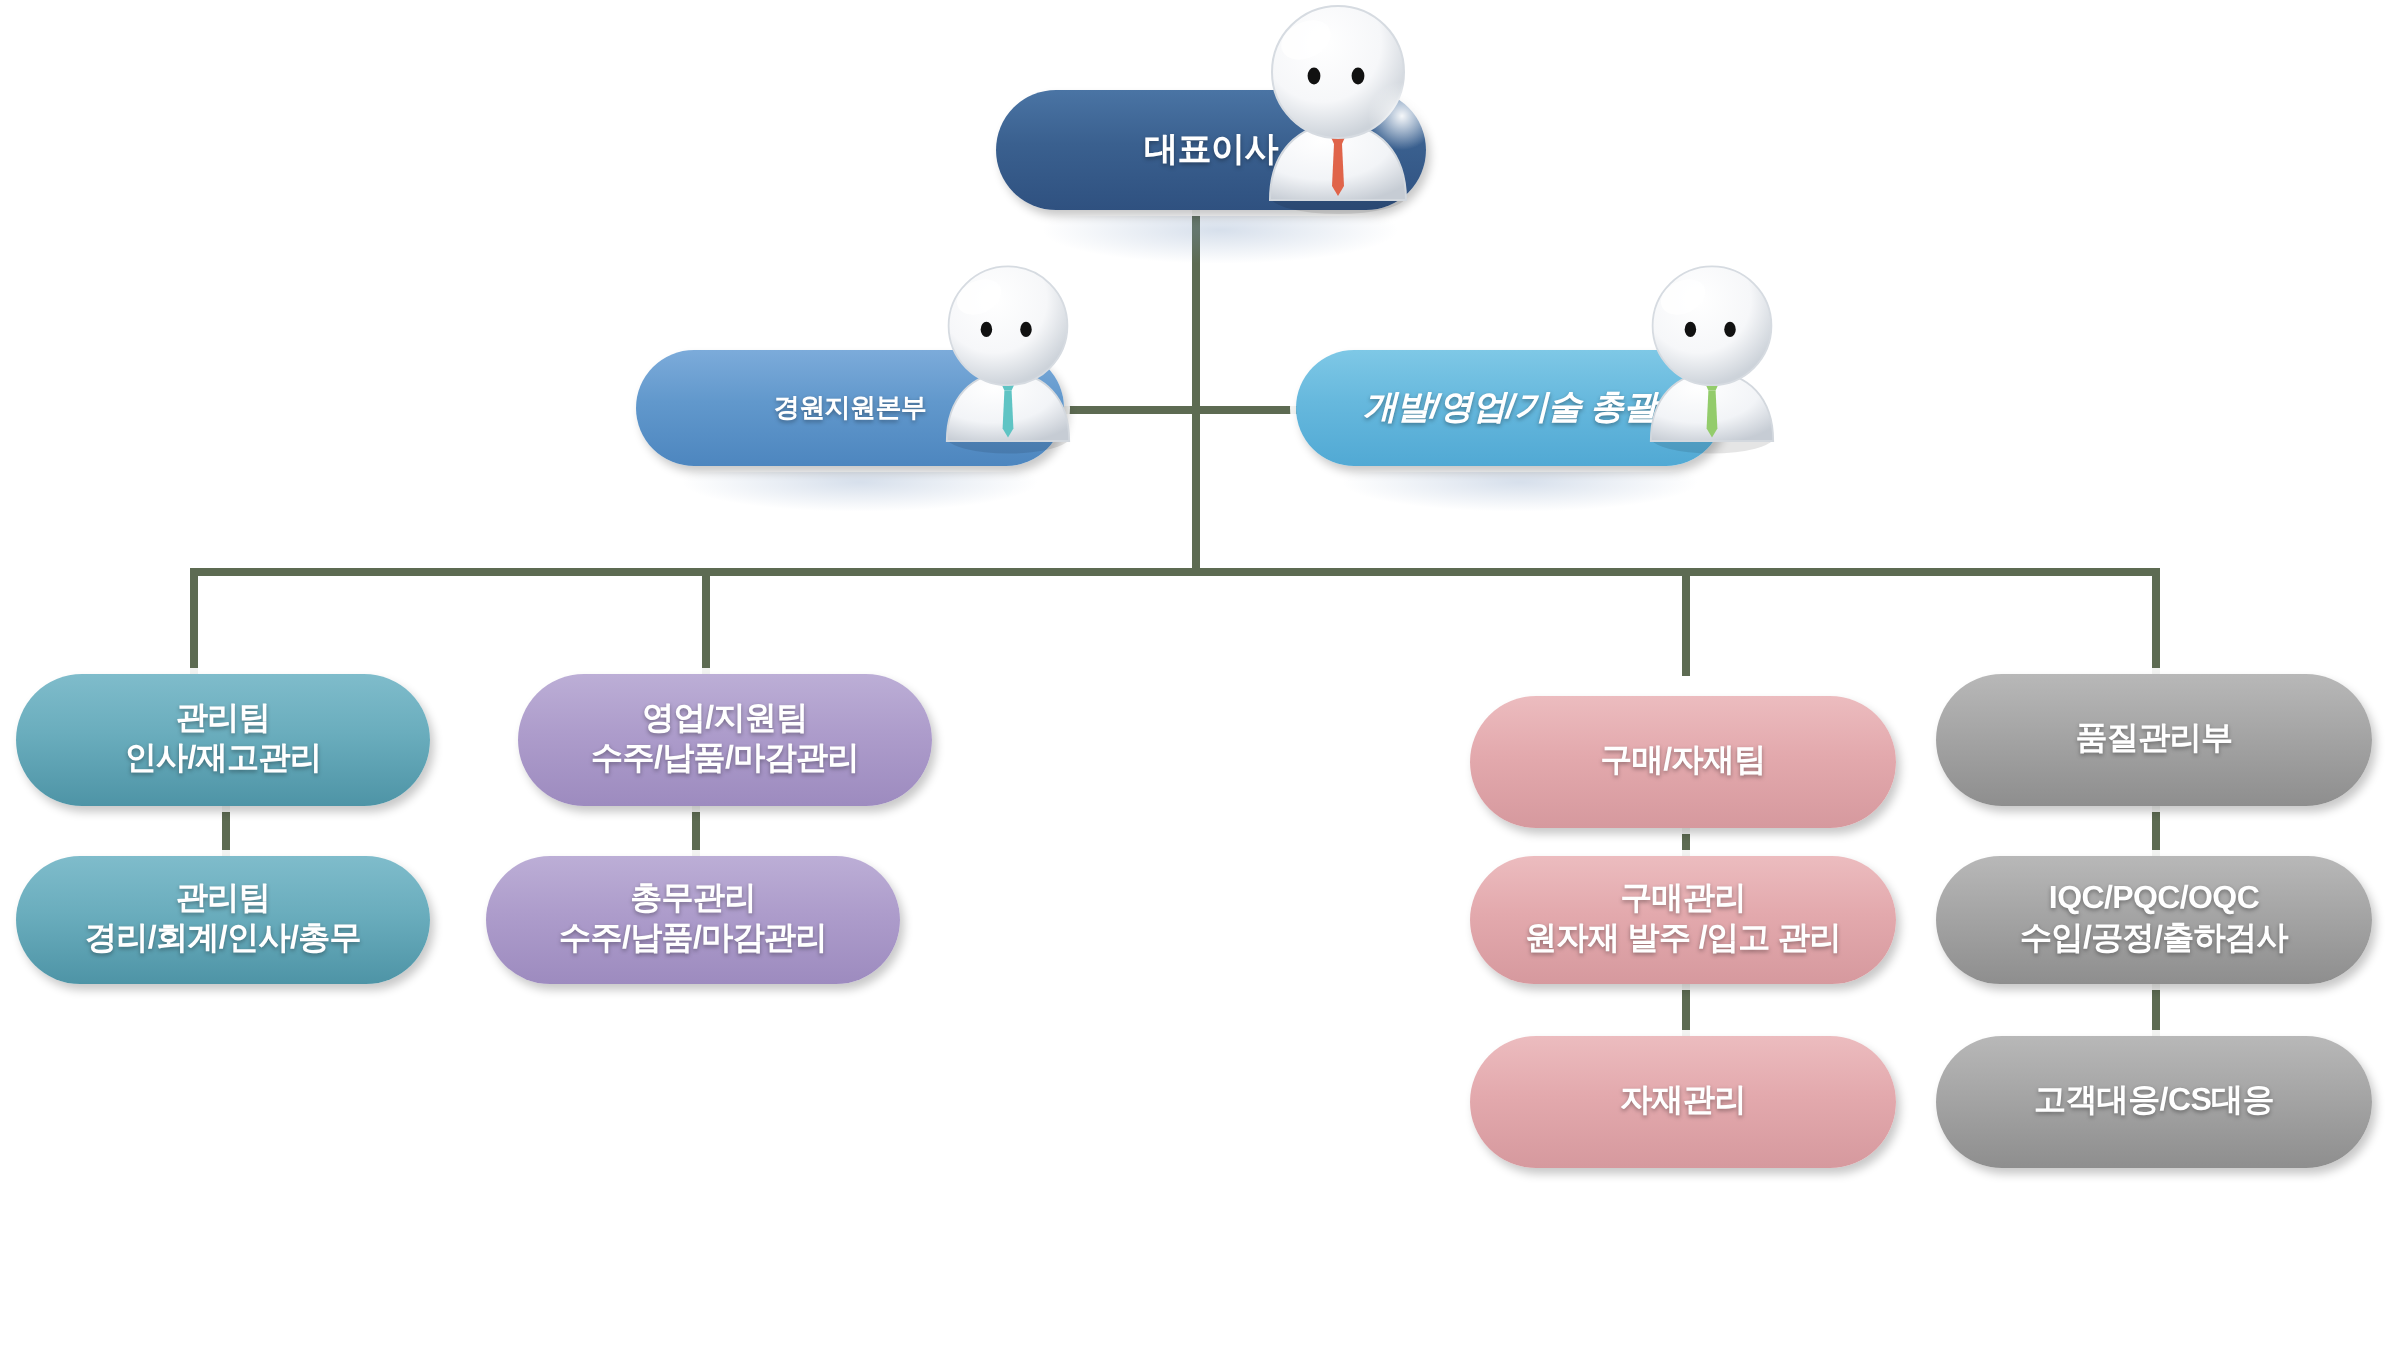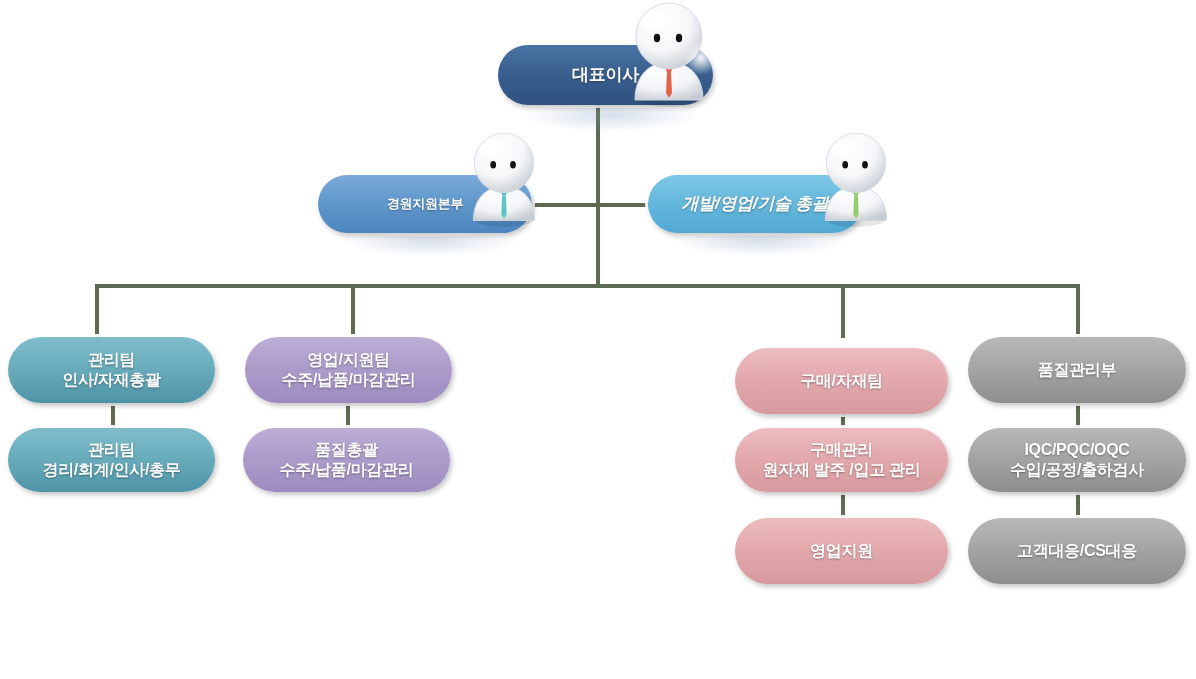--- a/index.html
+++ b/index.html
@@ -198,57 +198,57 @@
       <circle cx="50" cy="36" r="33" fill="url(#gHeadC)" stroke="#d6dbe1" stroke-width="1"></circle>
       <ellipse cx="38" cy="38" rx="3.2" ry="4.2" fill="#111"></ellipse>
       <ellipse cx="60" cy="38" rx="3.2" ry="4.2" fill="#111"></ellipse>
       <ellipse cx="34" cy="20" rx="13" ry="9" fill="#ffffff" opacity=".75" transform="rotate(-25 34 20)"></ellipse>
     </svg>
   </div>
 
   <div class="node c-teal" style="left:8px;top:337px;width:207px;height:66px;font-size:16px;">
     <div class="lines">
       <span class="l1">관리팀</span>
-      <span class="l2">인사/자재총괄</span>
+      <span class="l2">인사/재고관리</span>
     </div>
   </div>
   <div class="node c-teal" style="left:8px;top:428px;width:207px;height:64px;font-size:16px;">
     <div class="lines">
       <span class="l1">관리팀</span>
       <span class="l2">경리/회계/인사/총무</span>
     </div>
   </div>
 
-  <div class="node c-purple" style="left:245px;top:337px;width:207px;height:66px;font-size:16px;">
+  <div class="node c-purple" style="left:259px;top:337px;width:207px;height:66px;font-size:16px;">
     <div class="lines">
       <span class="l1">영업/지원팀</span>
       <span class="l2">수주/납품/마감관리</span>
     </div>
   </div>
   <div class="node c-purple" style="left:243px;top:428px;width:207px;height:64px;font-size:16px;">
     <div class="lines">
-      <span class="l1">품질총괄</span>
+      <span class="l1">총무관리</span>
       <span class="l2">수주/납품/마감관리</span>
     </div>
   </div>
 
   <div class="node c-pink" style="left:735px;top:348px;width:213px;height:66px;font-size:16px;">
     <div class="lines">
       <span class="l1">구매/자재팀</span>
     </div>
   </div>
   <div class="node c-pink" style="left:735px;top:428px;width:213px;height:64px;font-size:16px;">
     <div class="lines">
       <span class="l1">구매관리</span>
       <span class="l2">원자재 발주 /입고 관리</span>
     </div>
   </div>
   <div class="node c-pink" style="left:735px;top:518px;width:213px;height:66px;font-size:16px;">
     <div class="lines">
-      <span class="l1">영업지원</span>
+      <span class="l1">자재관리</span>
     </div>
   </div>
 
   <div class="node c-gray" style="left:968px;top:337px;width:218px;height:66px;font-size:16px;">
     <div class="lines">
       <span class="l1">품질관리부</span>
     </div>
   </div>
   <div class="node c-gray" style="left:968px;top:428px;width:218px;height:64px;font-size:16px;">
     <div class="lines">

